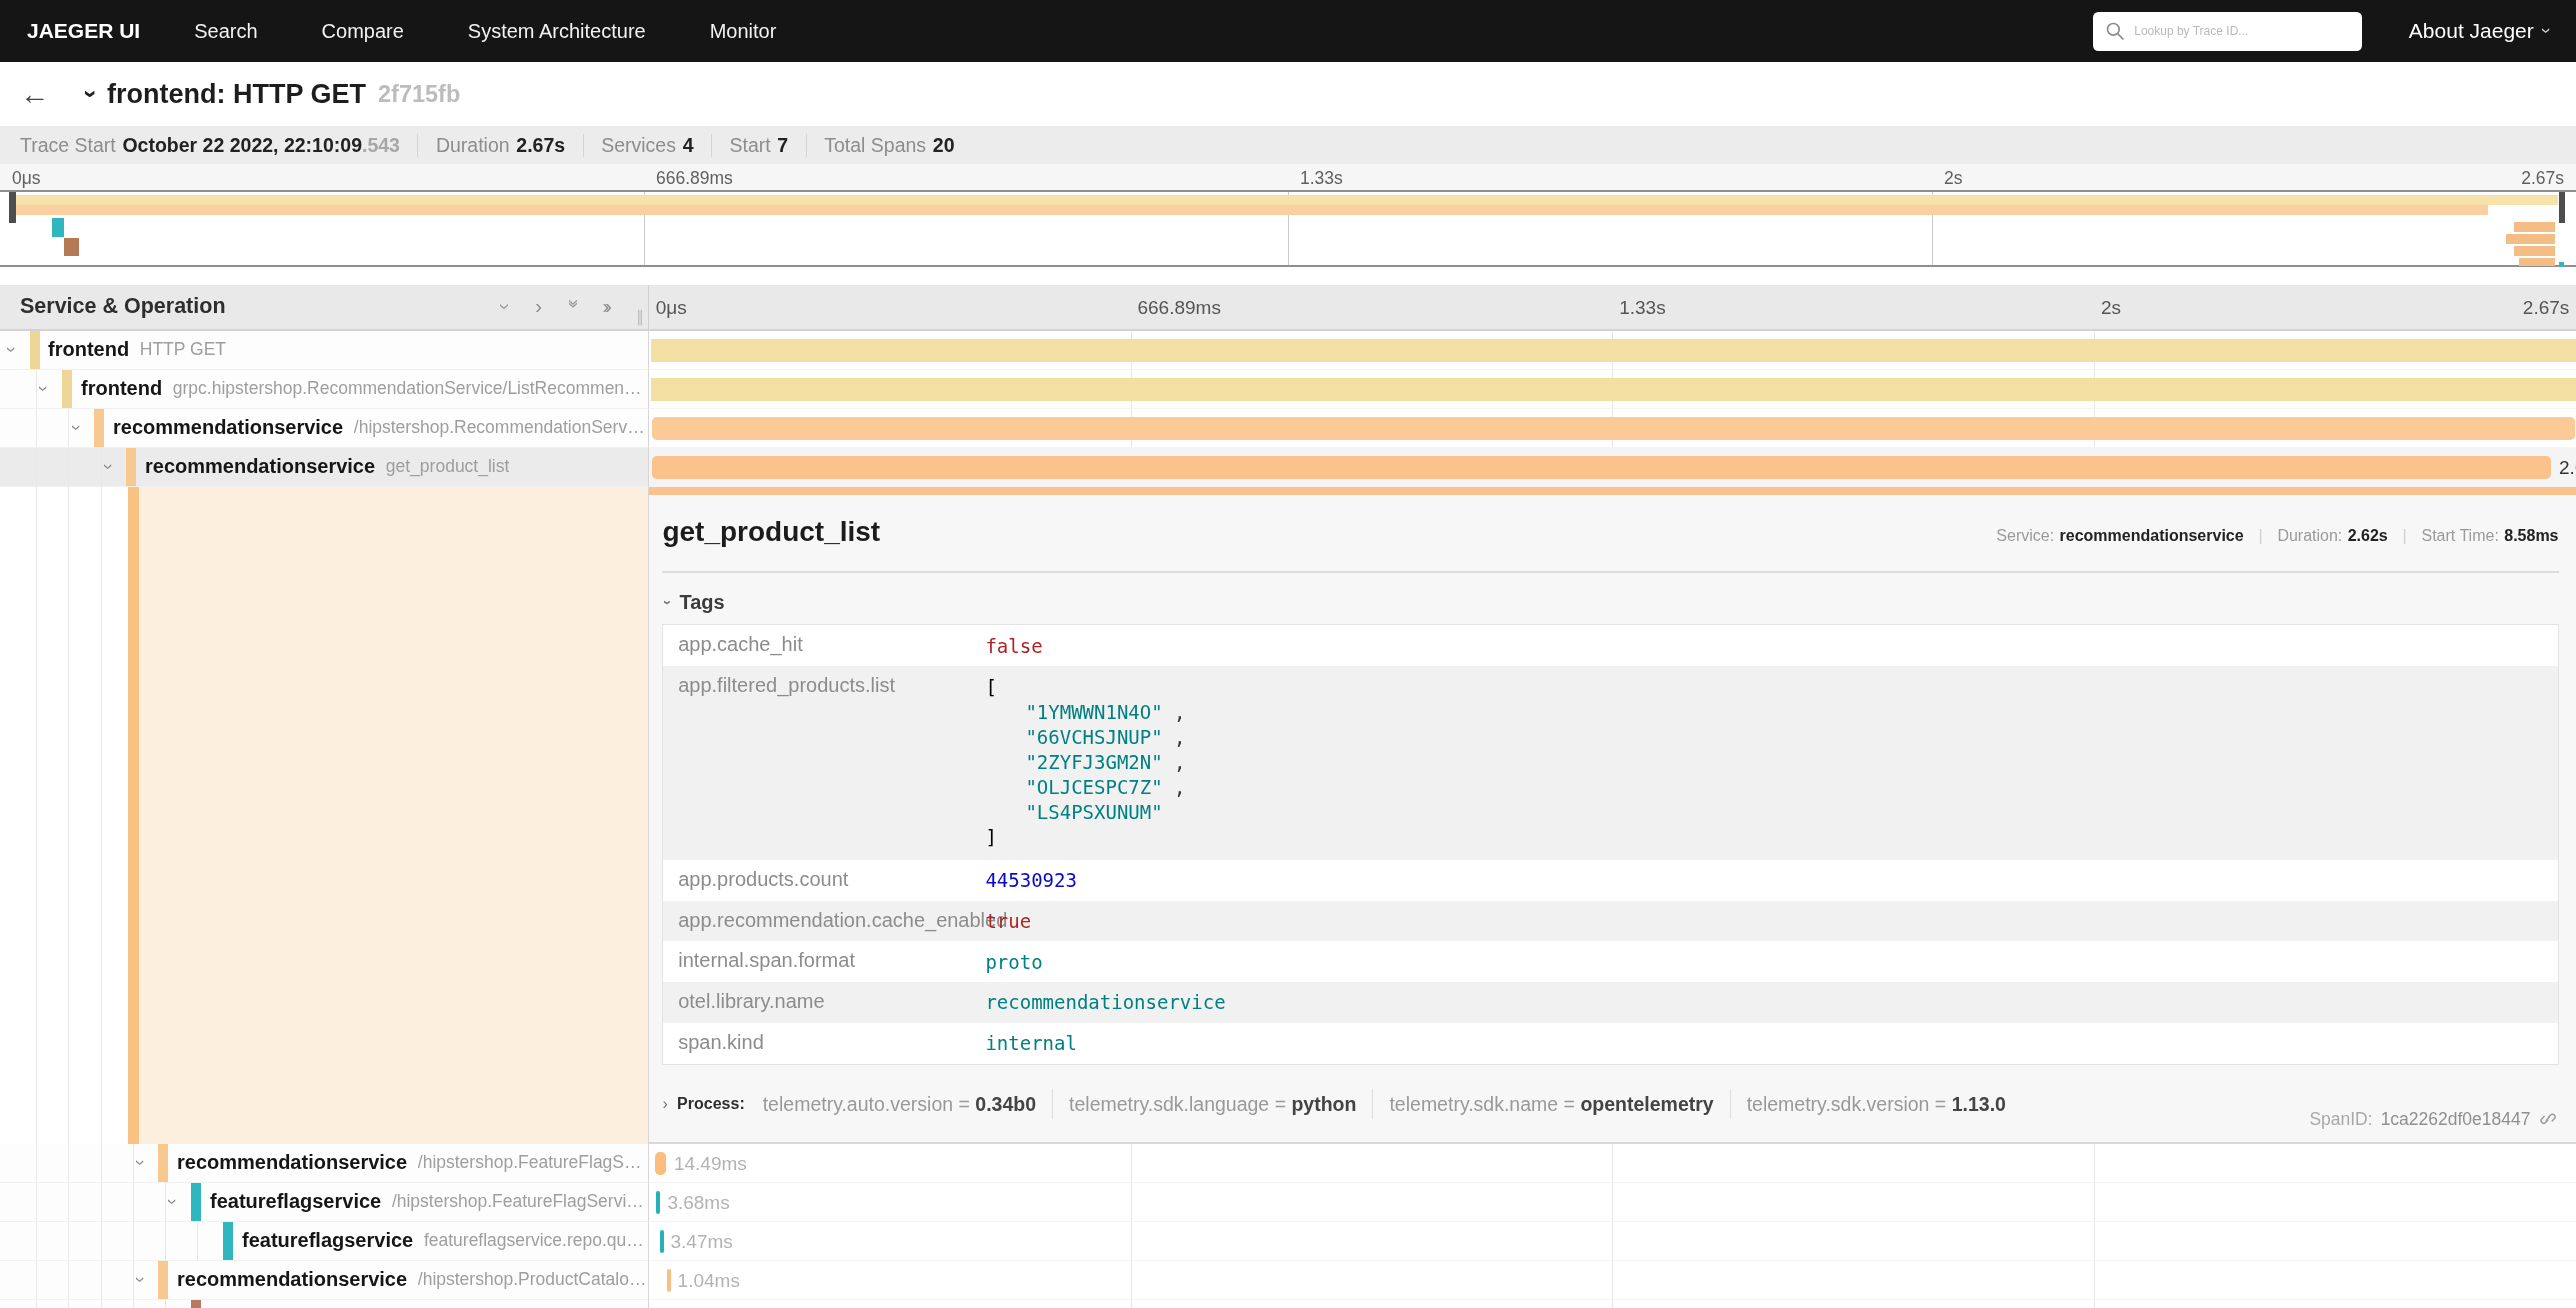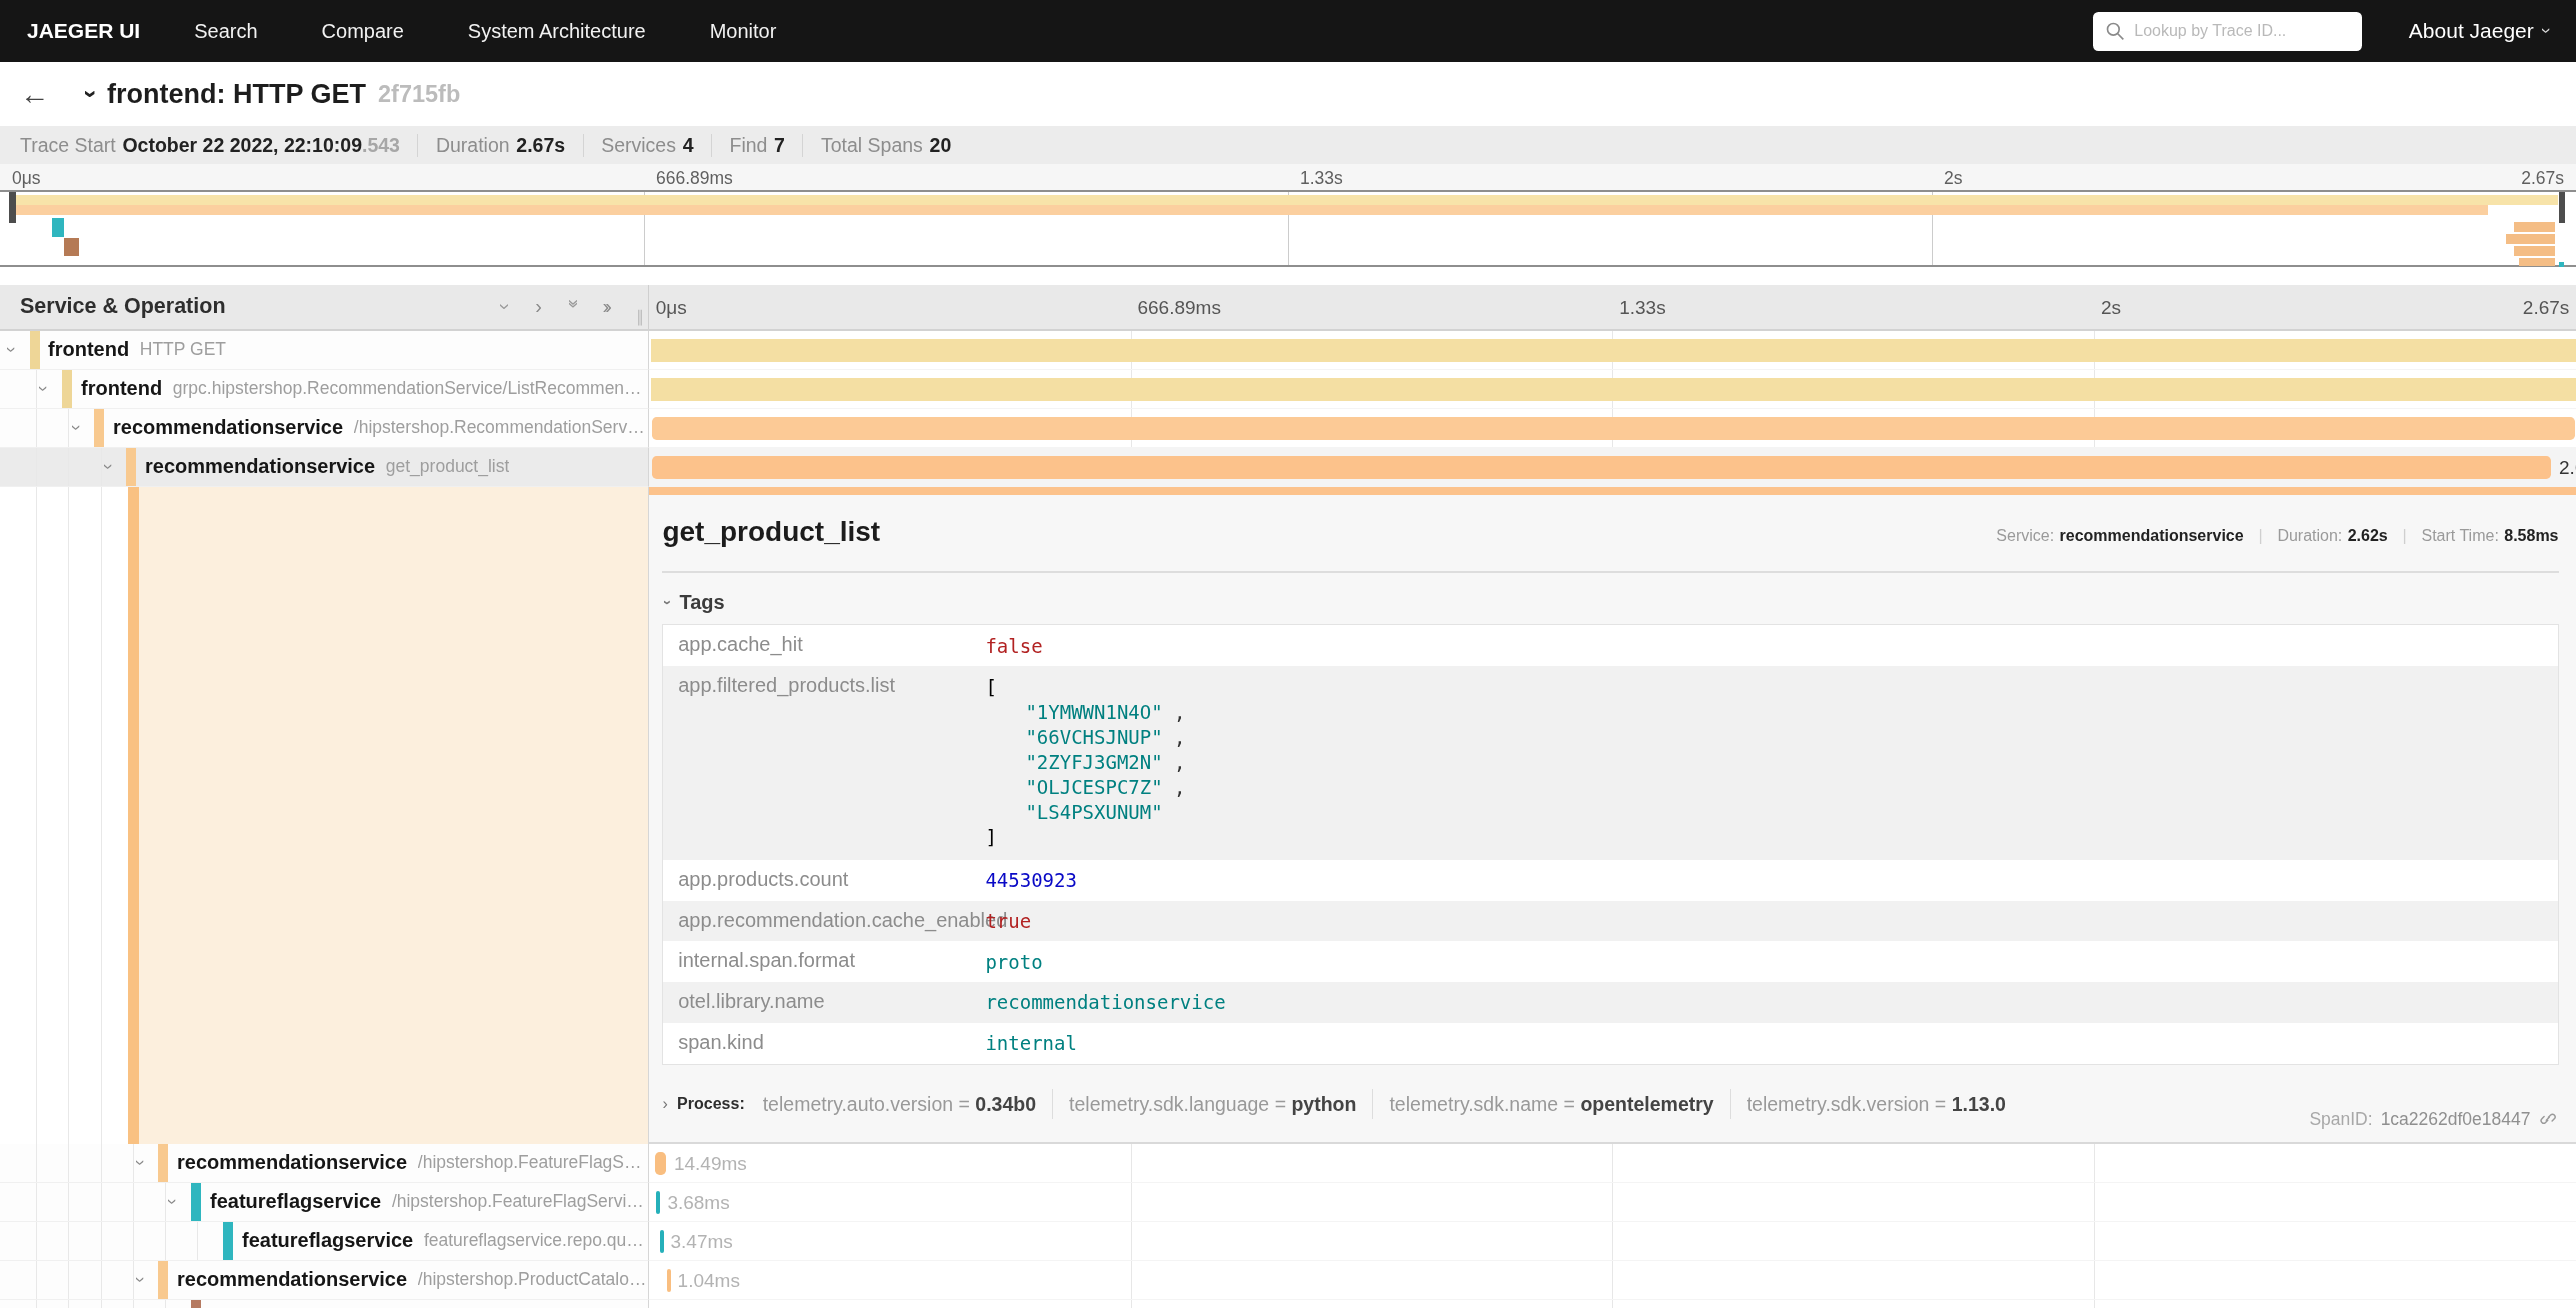--- a/index.html
+++ b/index.html
@@ -6,21 +6,21 @@
   html,body { width:2576px; height:1308px; overflow:hidden; background:#fff;
     font-family:"Liberation Sans", sans-serif; }
 
   
   .nav { height:62px; background:#151515; display:flex; align-items:center; padding:0 27px; }
   .nav-brand { color:#fff; font-weight:bold; font-size:21px; margin-right:54px; }
   .nav-items { display:flex; list-style:none; gap:64px; align-items:center; flex:1; }
   .nav-items li { color:#f2f2f2; font-size:20px; cursor:pointer; }
   .nav-search { width:269px; height:39px; background:#fff; border-radius:5.4px; display:flex; align-items:center; padding:0 12px; margin-right:47px; }
   .nav-search svg { flex:0 0 auto; margin-right:9.4px; }
-  .nav-search input { border:none; outline:none; font-size:16px; width:100%; color:#333; background:transparent; }
+  .nav-search input { border:none; outline:none; font-size:12px; width:100%; color:#333; background:transparent; }
   .nav-search input::placeholder { color:#b9b9b9; }
   .nav-about { color:#fff; font-size:21px; display:flex; align-items:center; gap:9.4px; cursor:pointer; }
   .chev { display:inline-block; color:#9a9a9a; font-size:20px; line-height:1; transform:rotate(90deg); transform-origin:center; }
   .nav-about .chev { color:#ddd; font-size:17.5px; }
 
   
   .thead { height:64px; background:#fff; display:flex; align-items:center; padding:0 17.5px 0 20px; }
   .back { font-size:29.5px; color:#444; width:47px; cursor:pointer; }
   .title-chev { font-size:24px; color:#222; font-weight:bold; margin:0 12px 0 20px; }
   .ttl { font-size:27px; font-weight:bold; color:#1d1d1d; }
@@ -144,21 +144,21 @@
   <span class="back">←</span>
   <span class="title-chev chev">›</span>
   <h1 class="ttl">frontend: HTTP GET</h1>
   <span class="hash">2f715fb</span>
 </header>
 
 <div class="summary" id="summary">
     <span class="sum-item"><span>Trace Start</span><b>October 22 2022, 22:10:09<span class="suf">.543</span></b></span>
     <span class="sum-item"><span>Duration</span><b>2.67s</b></span>
     <span class="sum-item"><span>Services</span><b>4</b></span>
-    <span class="sum-item"><span>Find</span><b>7</b></span>
+    <span class="sum-item"><span>Start</span><b>7</b></span>
     <span class="sum-item"><span>Total Spans</span><b>20</b></span>
   </div>
 
 <div class="mm">
   <div class="mm-ticks" id="mm-ticks">
       <span style="left: calc(0% + 12px);">0μs</span>
       <span style="left: calc(25% + 12px);">666.89ms</span>
       <span style="left: calc(50% + 12px);">1.33s</span>
       <span style="left: calc(75% + 12px);">2s</span>
       <span style="right: 12px;">2.67s</span>

